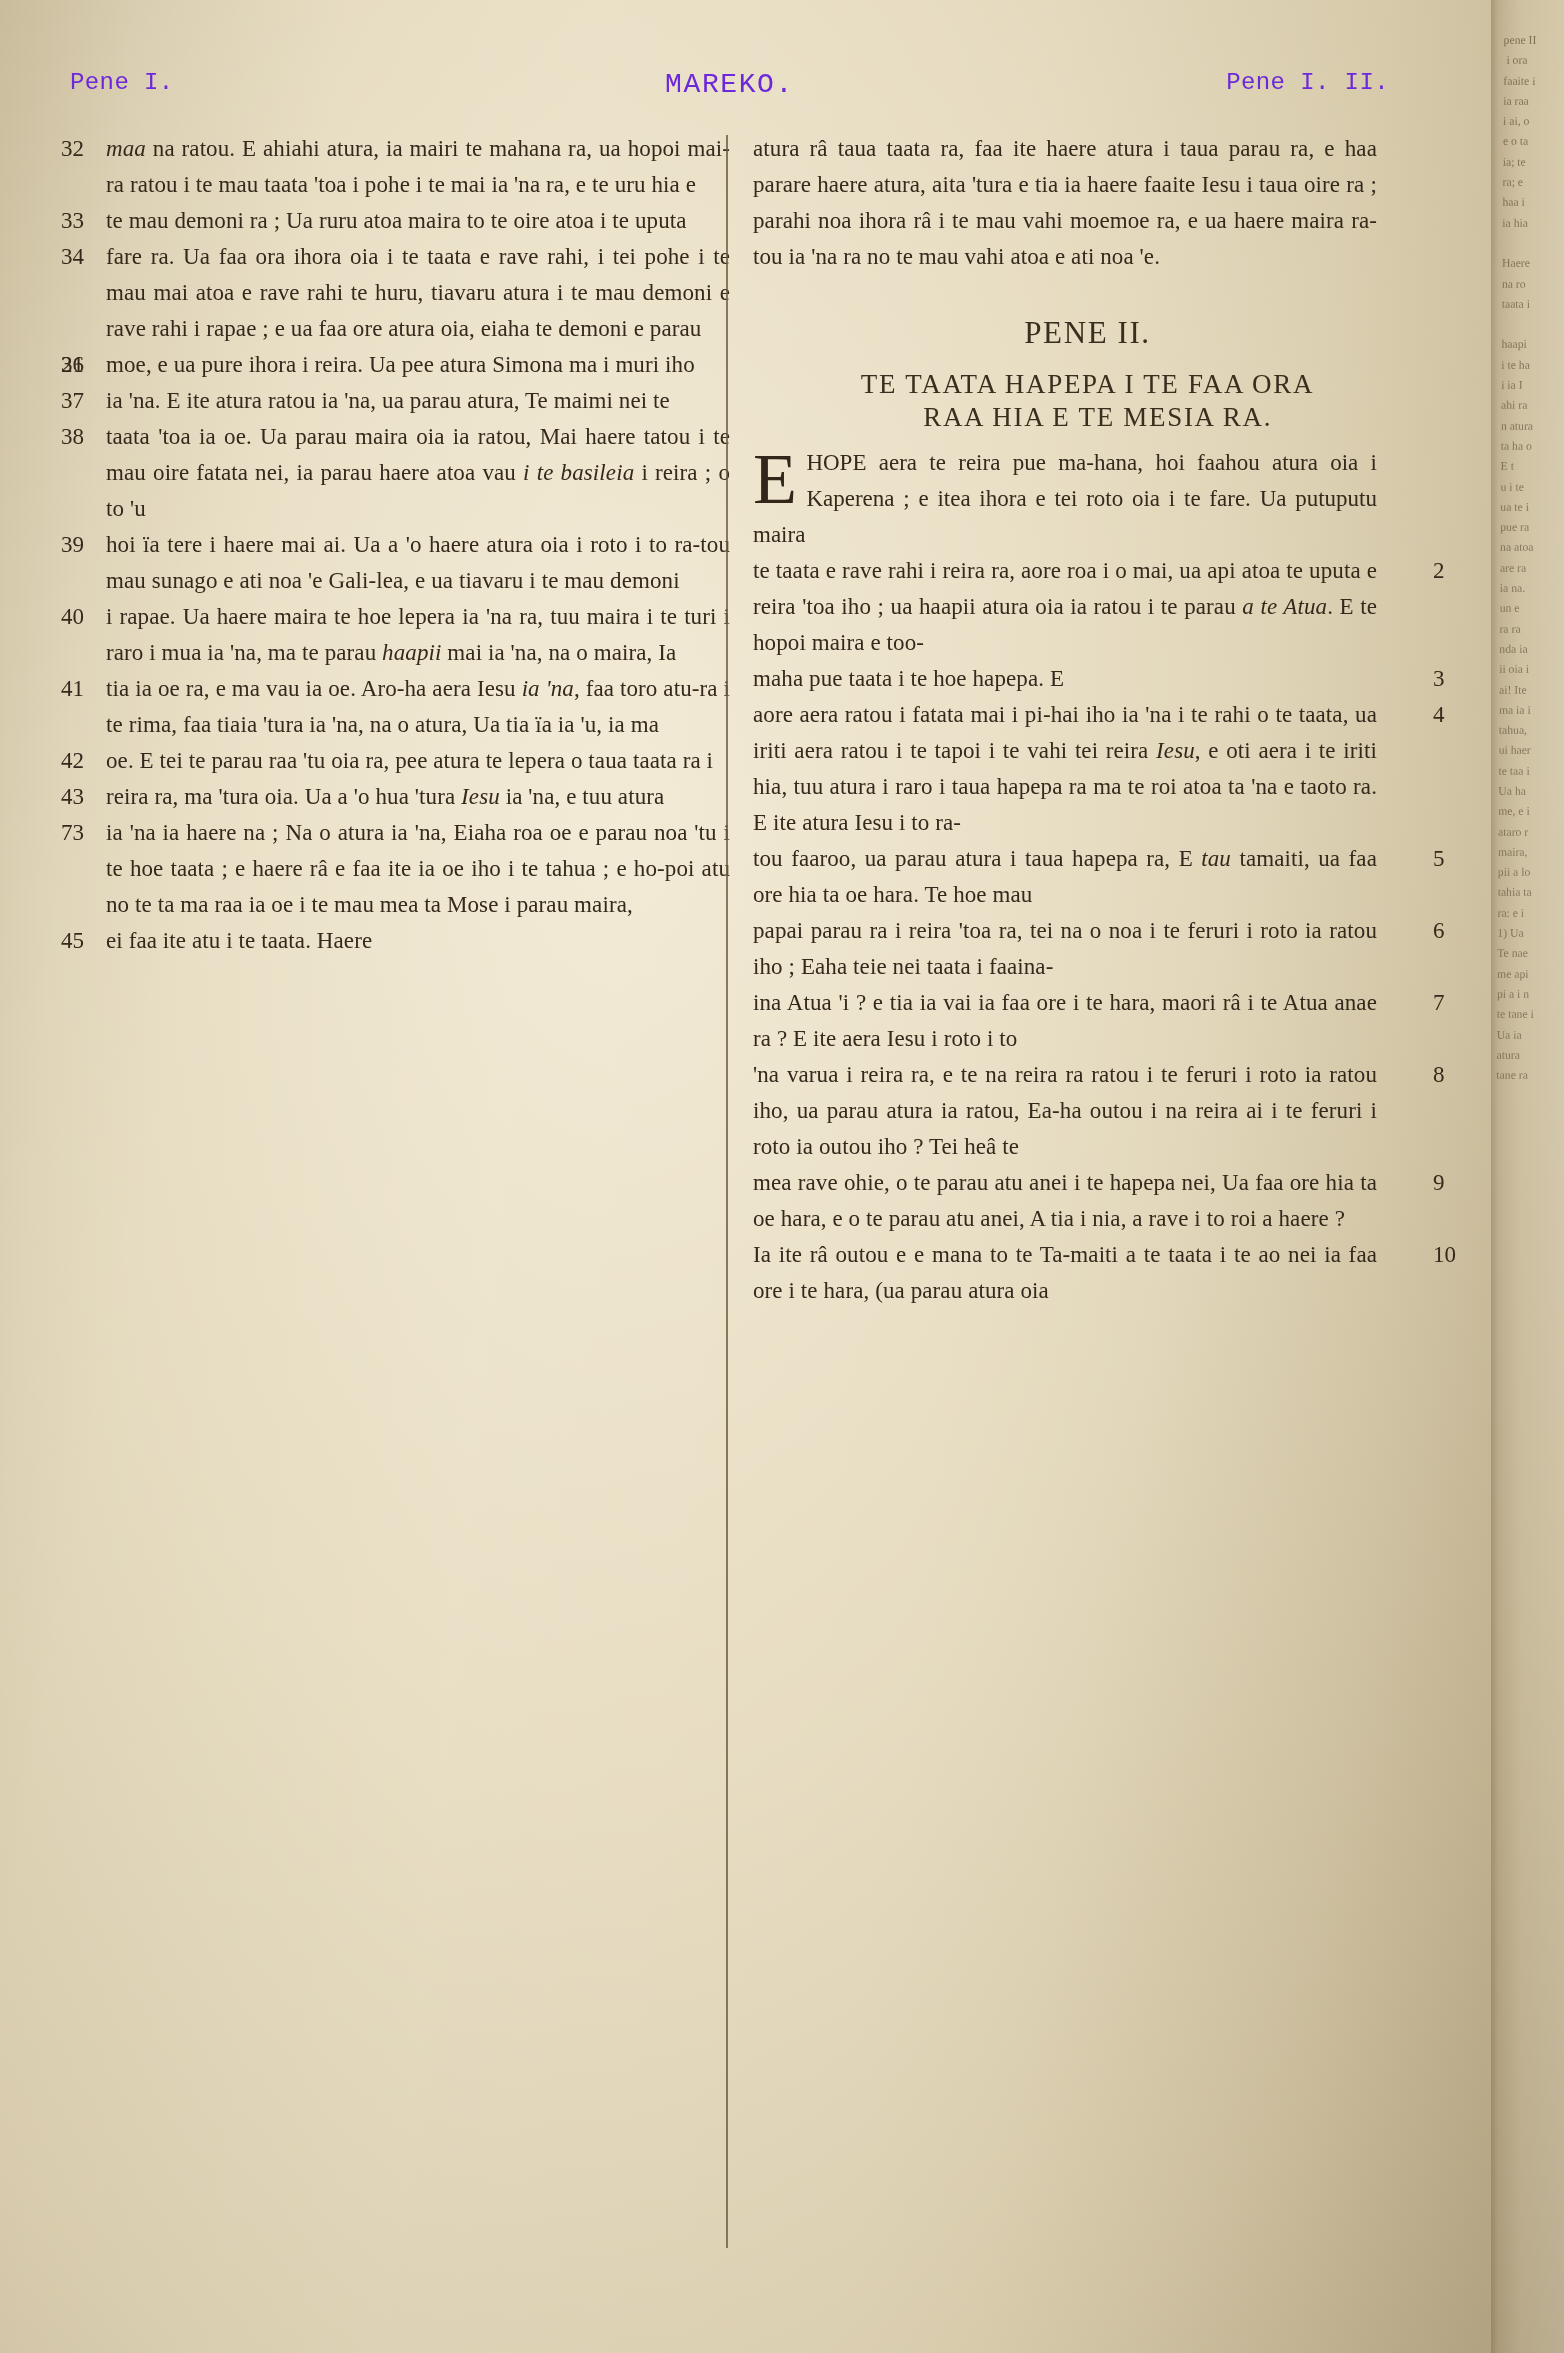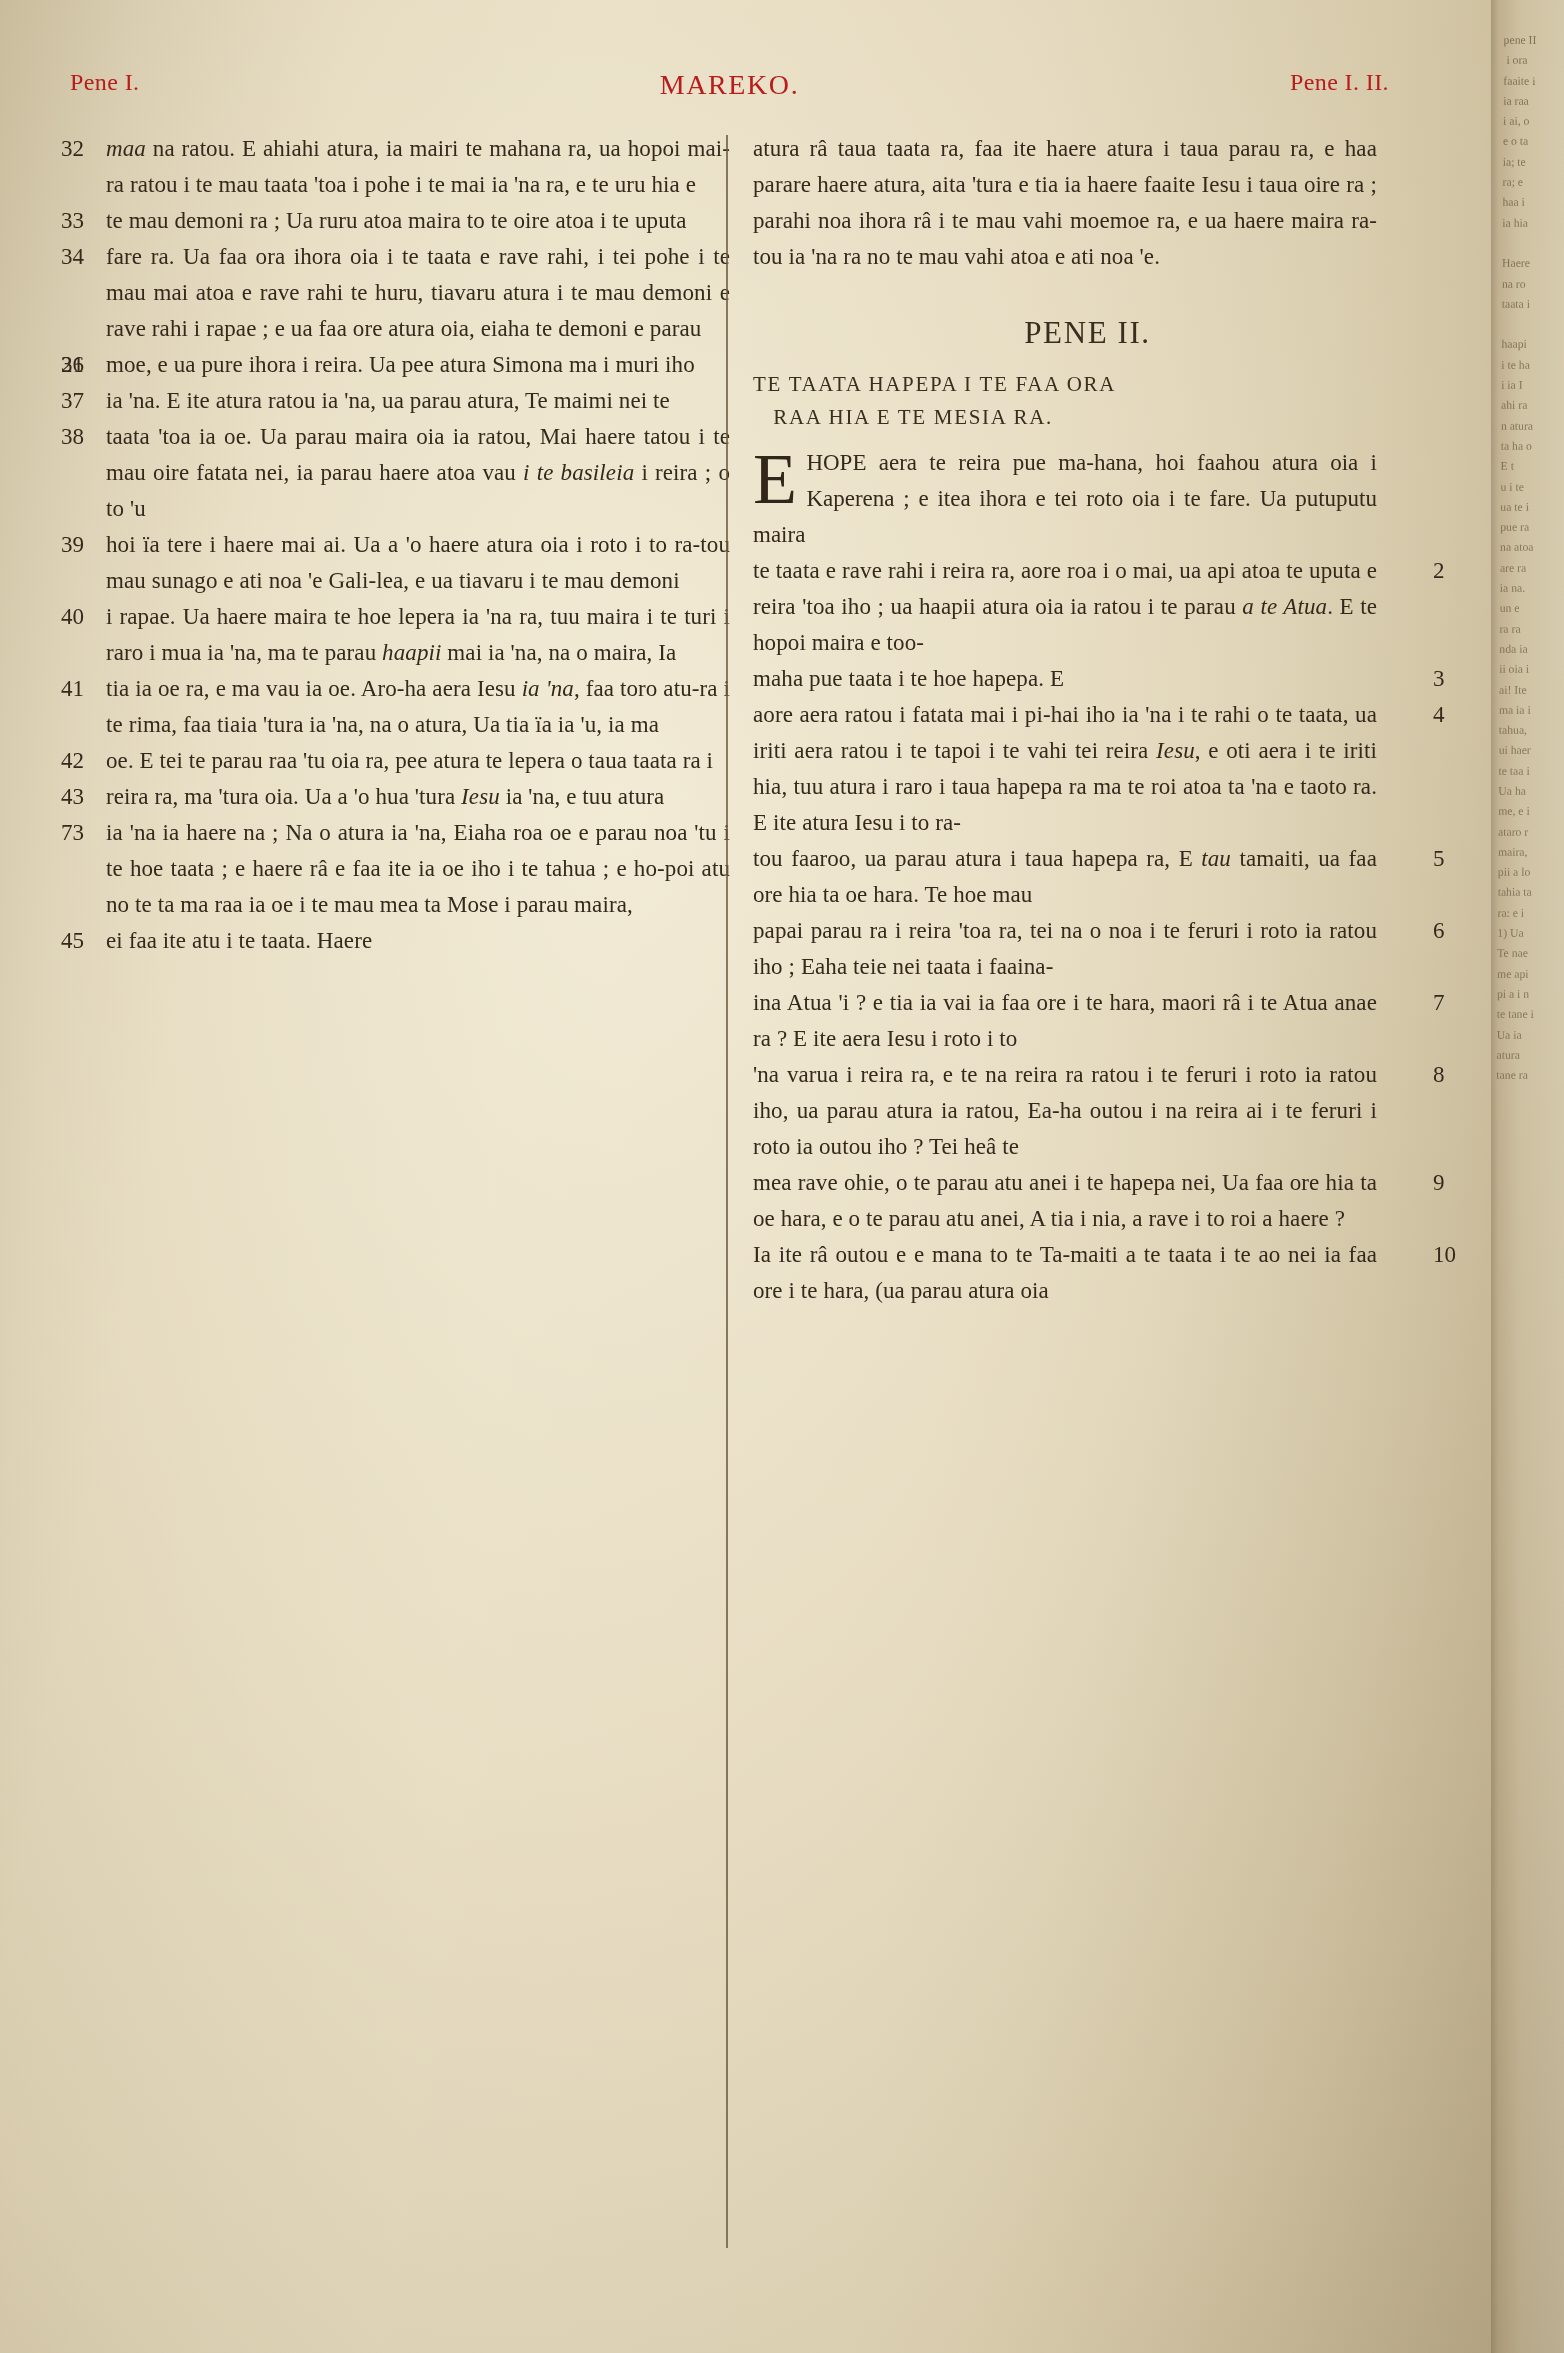--- a/index.html
+++ b/index.html
@@ -78,22 +78,23 @@
     right: 102px;
     height: 31px;
   }
   .runhead .left,
   .runhead .center,
   .runhead .right {
     position: absolute;
     top: 0;
     font-size: 24px;
     letter-spacing: 0.4px;
-    color: #b91c1c;
+    color: #6d28d9;
     white-space: nowrap;
+    font-family: Liberation Mono, monospace;
   }
   .runhead .left { left: 0; }
   .runhead .right { right: 0; }
   .runhead .center { left: 50%; transform: translateX(-50%); font-size: 28px; letter-spacing: 1.6px; }
 
   
   .col {
     position: absolute;
     top: 131px;
     width: 669px;
@@ -148,24 +149,24 @@
 
   
   .chapter-title {
     text-align: center;
     font-size: 31px;
     letter-spacing: 1.6px;
     margin: 40px 0 17px 0;
     color: #3a2e1e;
   }
   .chapter-sub {
-    font-size: 21px;
+    font-size: 27px;
     letter-spacing: 1.7px;
     line-height: 33px;
-    text-align: left;
+    text-align: center;
     margin: 0 0 11px 0;
     color: #3a2e1e;
   }
   .chapter-sub .ln2 { display: block; padding-left: 20.3px; }
 
   
   .dropcap-para {
     position: relative;
     font-size: 23px;
     line-height: 36px;

